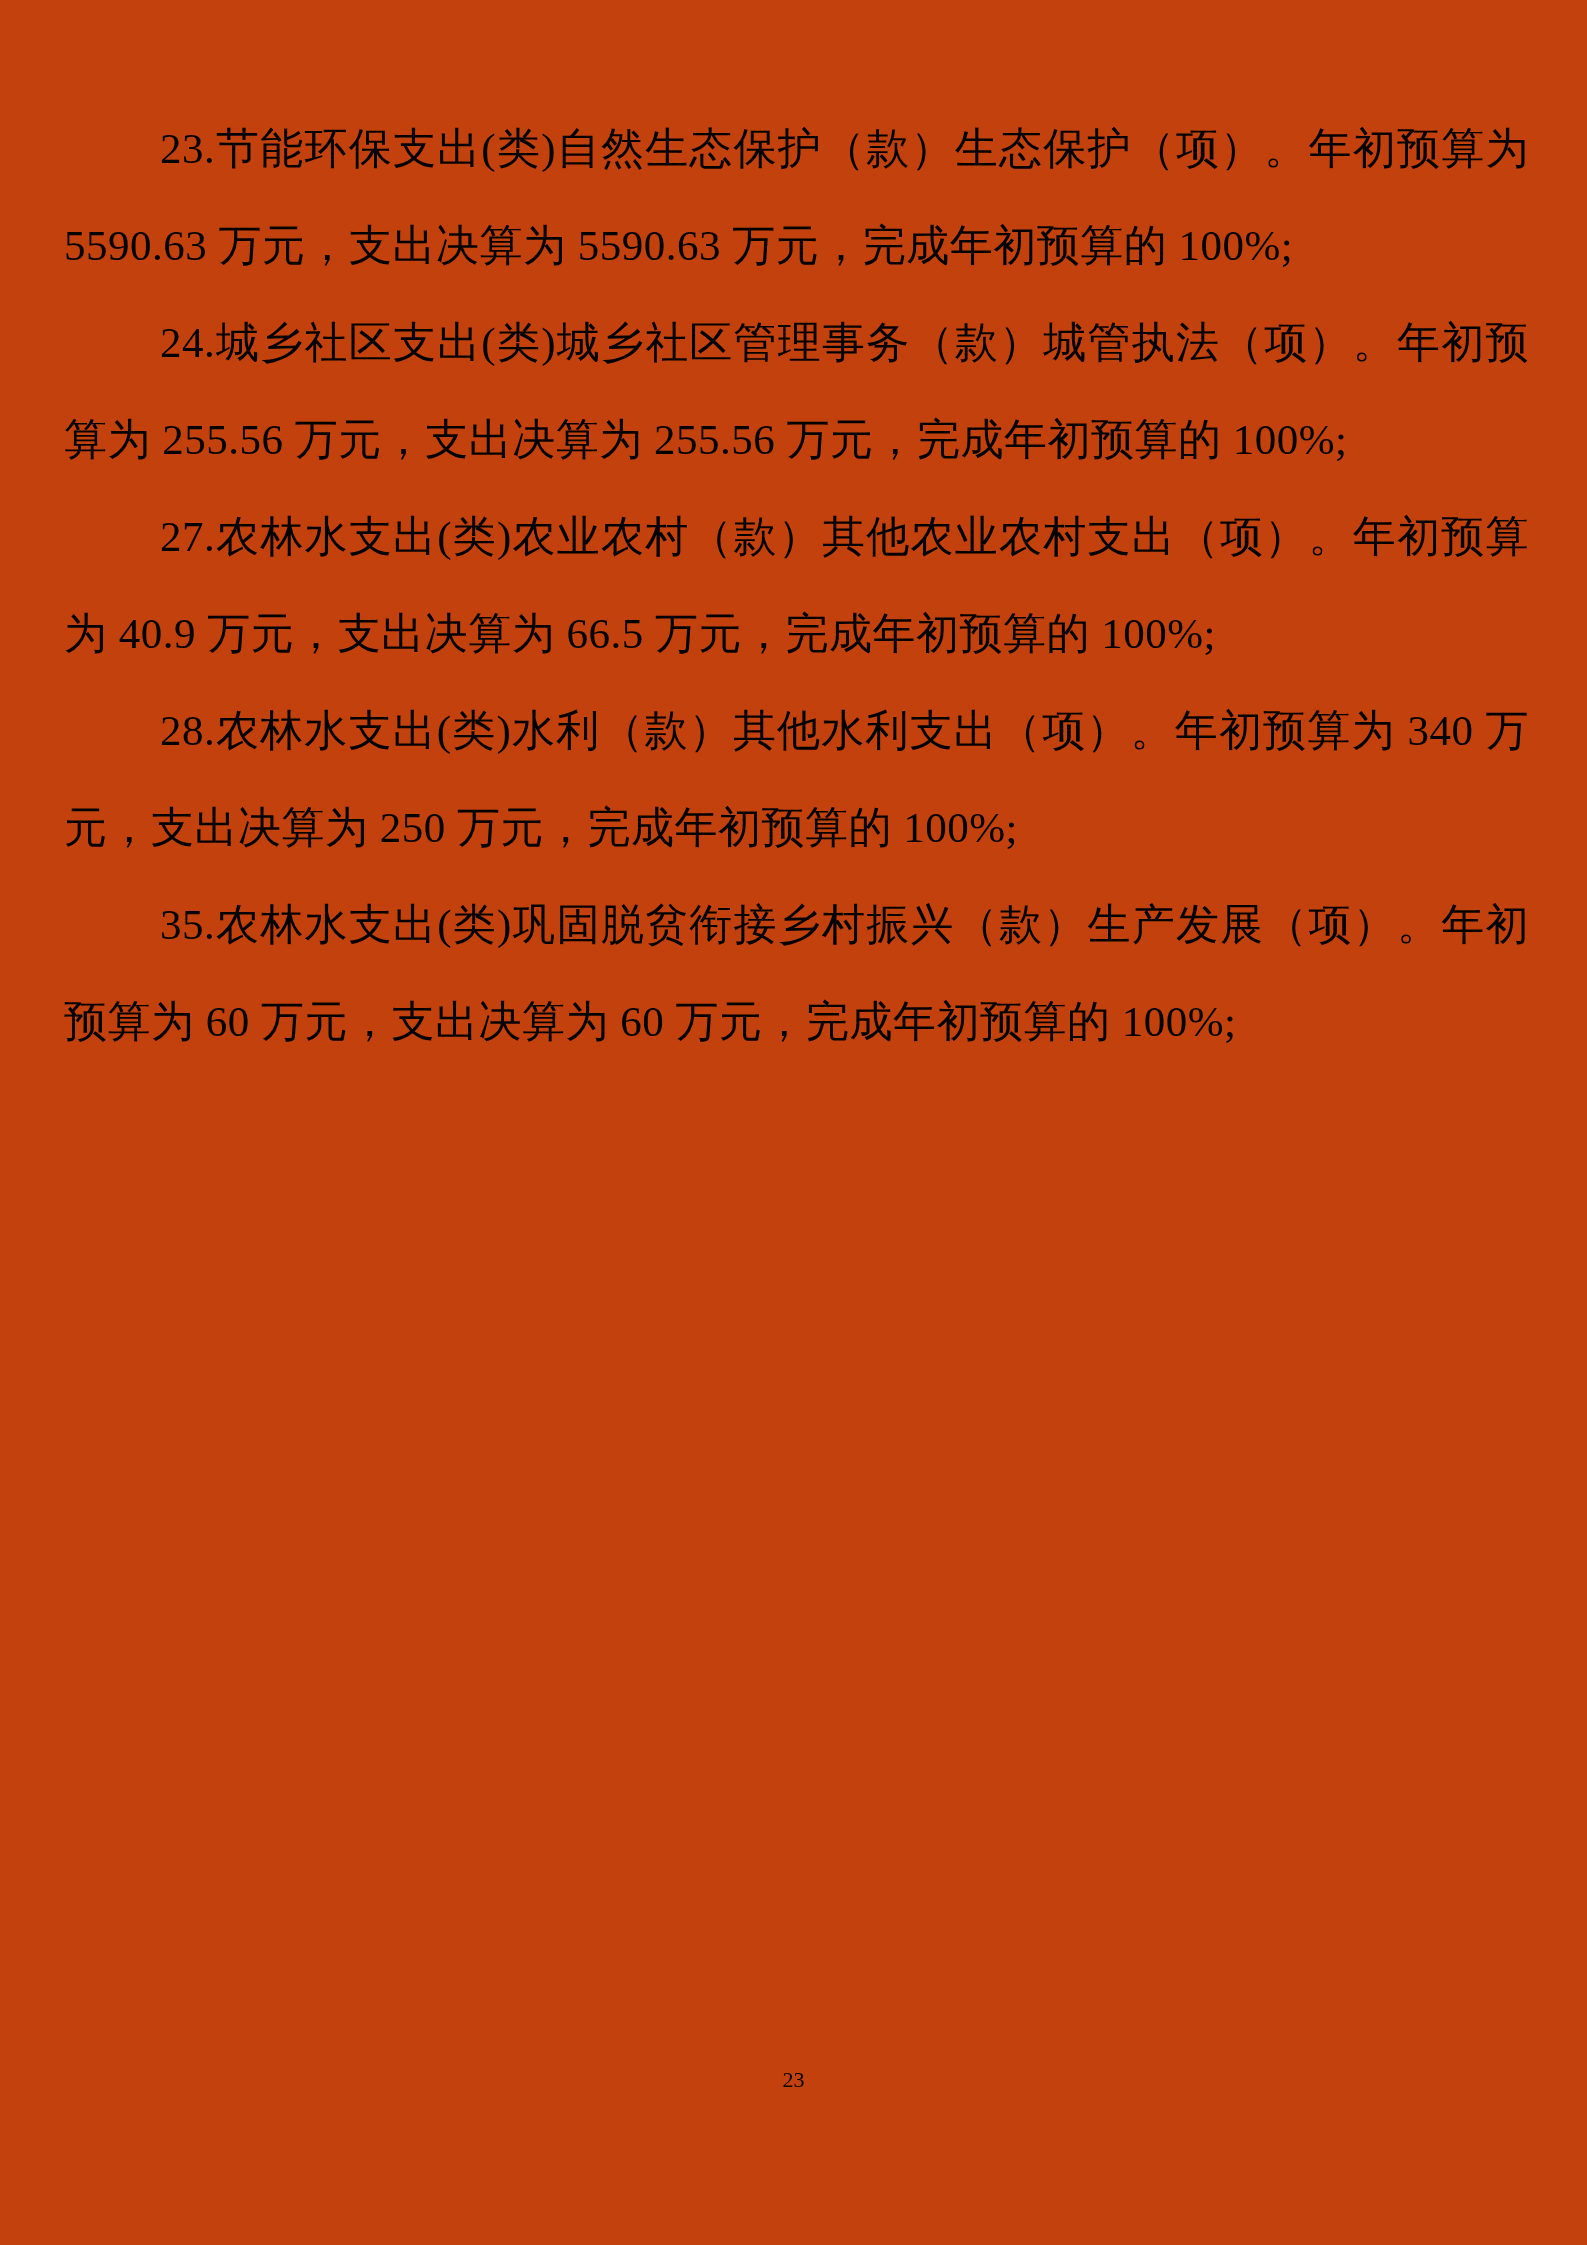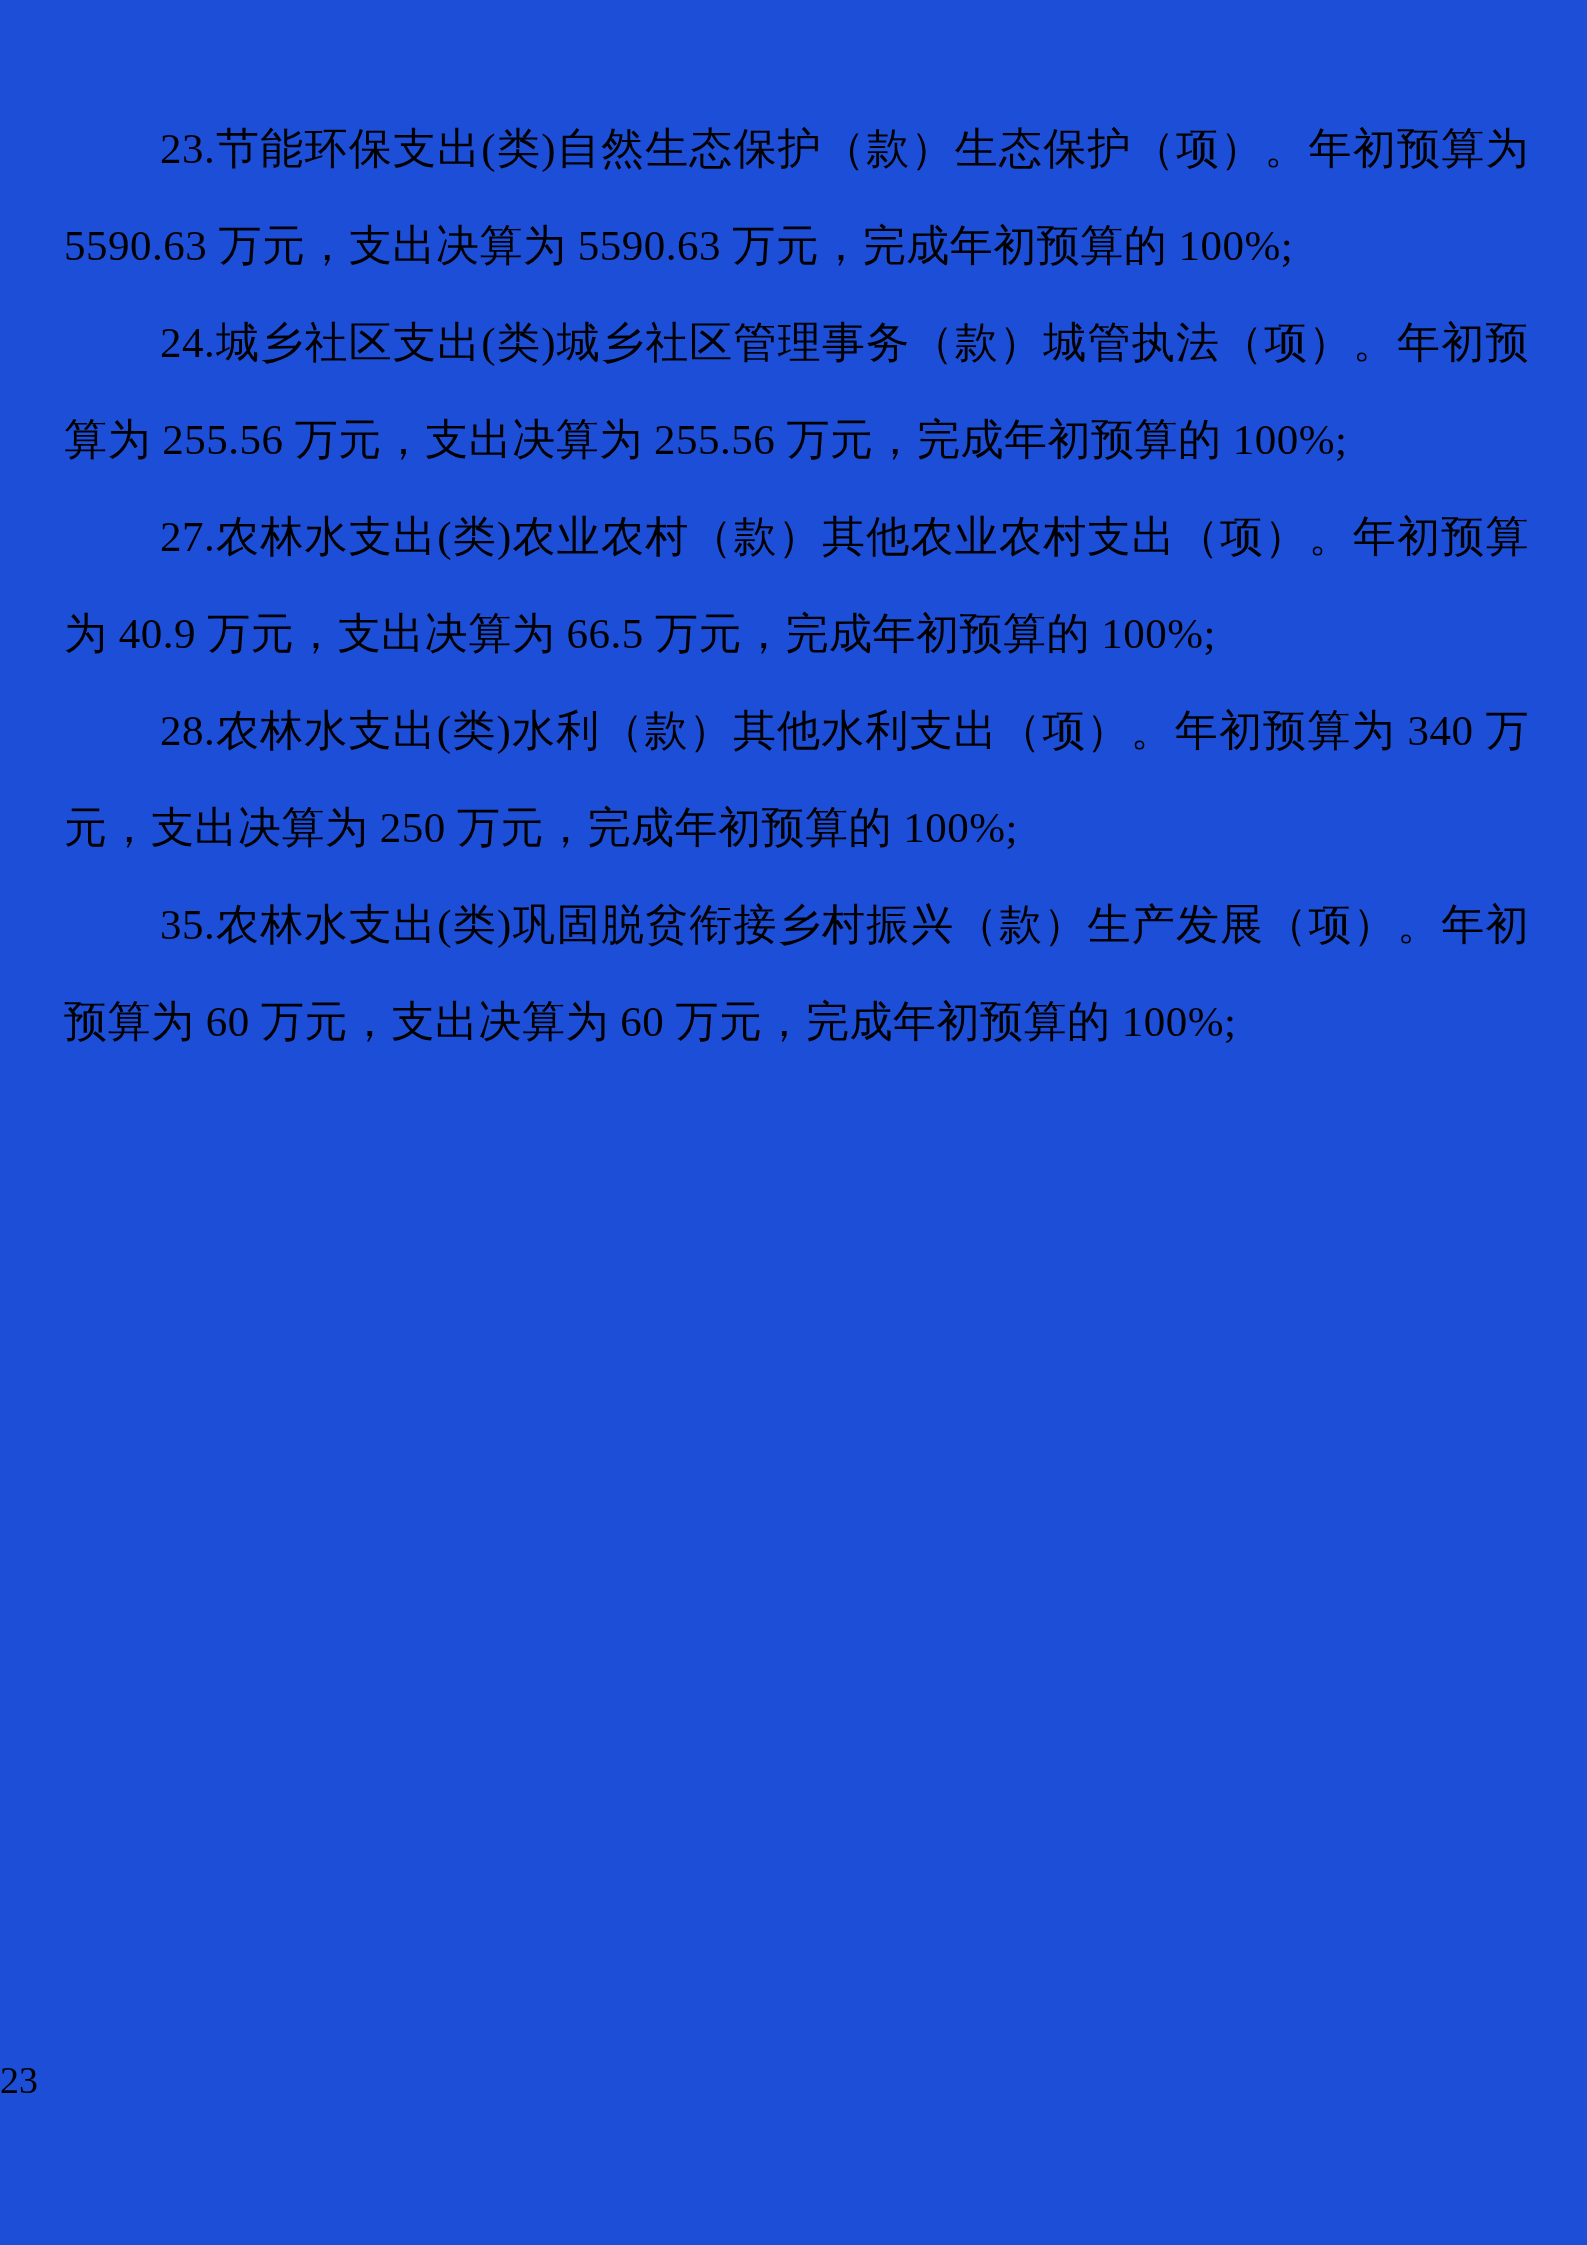--- a/index.html
+++ b/index.html
@@ -4,21 +4,21 @@
 <style>
   html, body {
     margin: 0;
     padding: 0;
     background: #ffffff;
   }
   .page {
     position: relative;
     width: 1587px;
     height: 2245px;
-    background: #1d4ed8;
+    background: #c2410c;
     color: #000000;
     font-family: "Liberation Serif", "DejaVu Serif", serif;
     overflow: hidden;
   }
   .content {
     position: absolute;
     left: 64px;
     right: 58px;
     top: 100px;
   }
@@ -31,21 +31,22 @@
     text-justify: inter-ideograph;
     text-indent: 96px;
     letter-spacing: 0.5px;
     word-break: break-all;
   }
   .page-number {
     position: absolute;
     top: 2062px;
     left: 0;
     width: 100%;
-    font-size: 38px;
+    text-align: center;
+    font-size: 22px;
     line-height: 36px;
     color: #000000;
   }
 </style>
 </head>
 <body>
 
 <div class="page">
   <div class="content">
     <p class="para">23.节能环保支出(类)自然生态保护（款）生态保护（项）。年初预算为 5590.63 万元，支出决算为 5590.63 万元，完成年初预算的 100%;</p>

